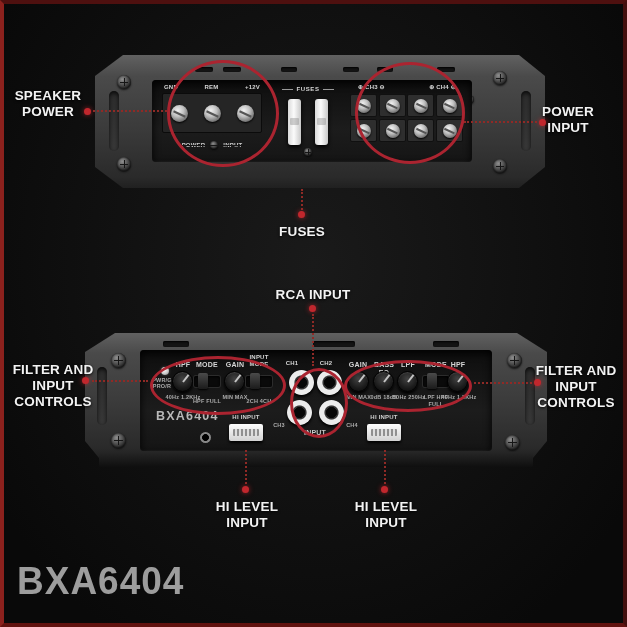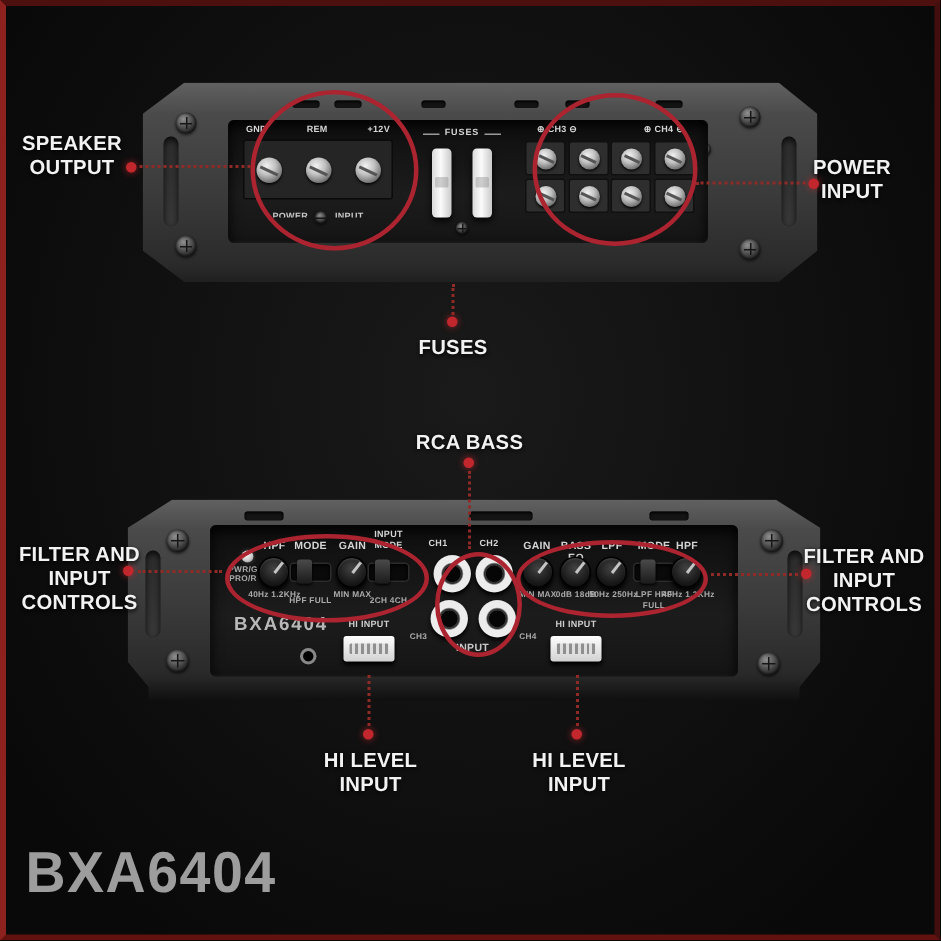--- a/index.html
+++ b/index.html
@@ -162,34 +162,34 @@
             <div class="term-screw" style="left:6px; top:4px; width:14px; height:14px;"></div>
           </div>
       </div>
     </div>
   </div>
 
   <div class="ellipse" style="left:167px; top:60px; width:112px; height:107px;"></div>
   <div class="ellipse" style="left:355px; top:62px; width:110px; height:102px;"></div>
 
   <div class="callout" style="left:8px; top:88px; width:80px;">SPEAKER
-OUTPUT</div>
+POWER</div>
   <div class="dot" style="left:84px; top:108px;"></div>
   <div class="hline" style="left:93px; top:110px; width:74px;"></div>
 
   <div class="callout" style="left:531px; top:104px; width:74px;">POWER
 INPUT</div>
   <div class="dot" style="left:539px; top:119px;"></div>
   <div class="hline" style="left:464px; top:121px; width:73px;"></div>
 
   <div class="vline" style="left:301px; top:189px; height:21px;"></div>
   <div class="dot" style="left:298px; top:211px;"></div>
   <div class="callout" style="left:270px; top:224px; width:64px;">FUSES</div>
 
-  <div class="callout" style="left:275px; top:287px; width:76px;">RCA BASS</div>
+  <div class="callout" style="left:275px; top:287px; width:76px;">RCA INPUT</div>
   <div class="dot" style="left:309px; top:305px;"></div>
   <div class="vline" style="left:312px; top:314px; height:52px;"></div>
 
   <div class="abs" style="left:85px; top:333px; width:462px; height:125px;">
     <div class="chassis" style="clip-path:polygon(30px 0, 432px 0, 462px 19px, 462px 108px, 448px 125px, 14px 125px, 0 108px, 0 19px);"></div>
     <div class="slot" style="left:78px; top:8px; width:26px; height:6px;"></div>
     <div class="slot" style="left:228px; top:8px; width:42px; height:6px;"></div>
     <div class="slot" style="left:348px; top:8px; width:26px; height:6px;"></div>
     <div class="groove" style="left:12px; top:34px; width:10px; height:58px;"></div>
     <div class="groove" style="left:440px; top:34px; width:10px; height:58px;"></div>

